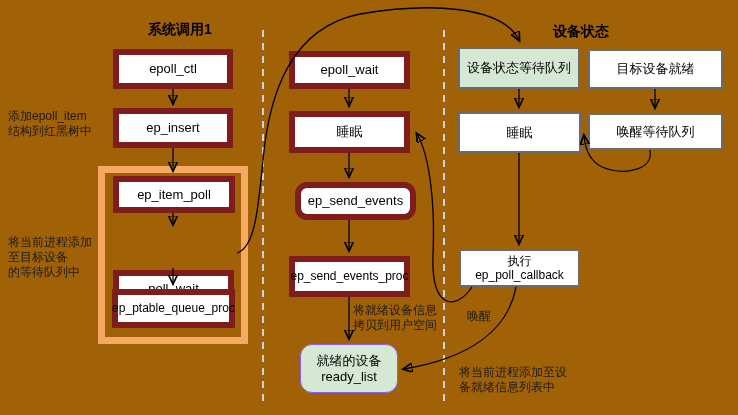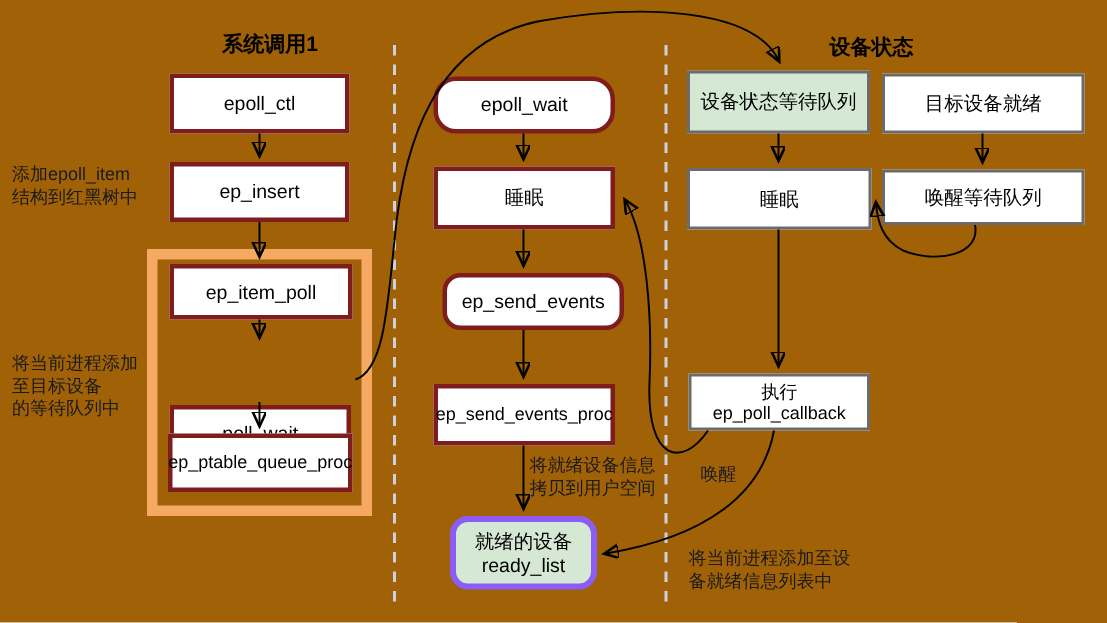--- a/index.html
+++ b/index.html
@@ -2,28 +2,28 @@
 <html style="--highlight_border: #f5a962; --green_fill: #d5e8d4; --green_border: #6b6b6b; --divider: #c9d2de;"><head>
 <meta charset="utf-8">
 <style>
   html,body { margin:0; padding:0; background:#fff; }
   #canvas {
     position:relative; width:738px; height:415px; background:#a16207;
     font-family:"Liberation Sans","DejaVu Sans",sans-serif; overflow:hidden;
   }
   .title { position:absolute; font-size:14px; font-weight:bold; color:#000;
            text-align:center; width:130px; }
-  .box { position:absolute; background:#ffffff; border:3px solid #7f1d1d;
+  .box { position:absolute; background:#ffffff; border:6px solid #7f1d1d;
          display:flex; align-items:center; justify-content:center;
          text-align:center; font-size:13px; color:#000; box-sizing:border-box;
          white-space:pre-line; line-height:1.2; }
   .box.small { font-size:12px; }
   .box.gray  { border:2px solid #6b6b6b; }
   .box.green { background:var(--green_fill,#d5e8d4); }
-  .box.rounded { border-radius:12px; border:4px solid #8b5cf6; }
+  .box.rounded { border-radius:12px; border:1px solid #8b5cf6; }
   .group { position:absolute; border:7px solid var(--highlight_border,#f5a962);
            box-sizing:border-box; background:transparent; }
   .note { position:absolute; font-size:12px; color:#1a1a1a;
           white-space:pre-line; line-height:1.25; }
   #wires { position:absolute; left:0; top:0; width:738px; height:415px;
            pointer-events:none; z-index:10; }
   #wires path, #wires line { fill:none; stroke:#000; stroke-width:1.3px; }
   #wires .divider { stroke:var(--divider,#c9d2de); stroke-width:2px;
                     stroke-dasharray:7 6; }
 </style>
@@ -43,21 +43,21 @@
   <div class="box" style="left:113px; top:176px; width:122px; height:37px;">ep_item_poll</div>
   <div class="box" style="left:113px; top:242px; width:121px; height:38px;margin-top:28px;">poll_wait</div>
   <div class="box small" style="left:112px; top:289px; width:123px; height:39px;">ep_ptable_queue_proc</div>
 
   <div class="note" style="left:8px; top:109px; width:108px;">添加epoll_item
 结构到红黑树中</div>
   <div class="note" style="left:8px; top:235px; width:108px;">将当前进程添加
 至目标设备
 的等待队列中</div>
 
-  <div class="box" style="left:289px; top:51px;  width:121px; height:38px;border-radius:15px;">epoll_wait</div>
+  <div class="box" style="left:289px; top:51px;  width:121px; height:38px;">epoll_wait</div>
   <div class="box" style="left:289px; top:111px; width:121px; height:42px;">睡眠</div>
   <div class="box" style="left:295px; top:182px; width:121px; height:38px;border-radius:12px;">ep_send_events</div>
   <div class="box small" style="left:289px; top:256px; width:121px; height:41px;">ep_send_events_proc</div>
   <div class="box green rounded" style="left:300px; top:344px; width:98px; height:49px;">就绪的设备
 ready_list</div>
 
   <div class="note" style="left:353px; top:303px; width:100px;">将就绪设备信息
 拷贝到用户空间</div>
 
   <div class="box green gray" style="left:458px; top:47px; width:122px; height:42px;">设备状态等待队列</div>

